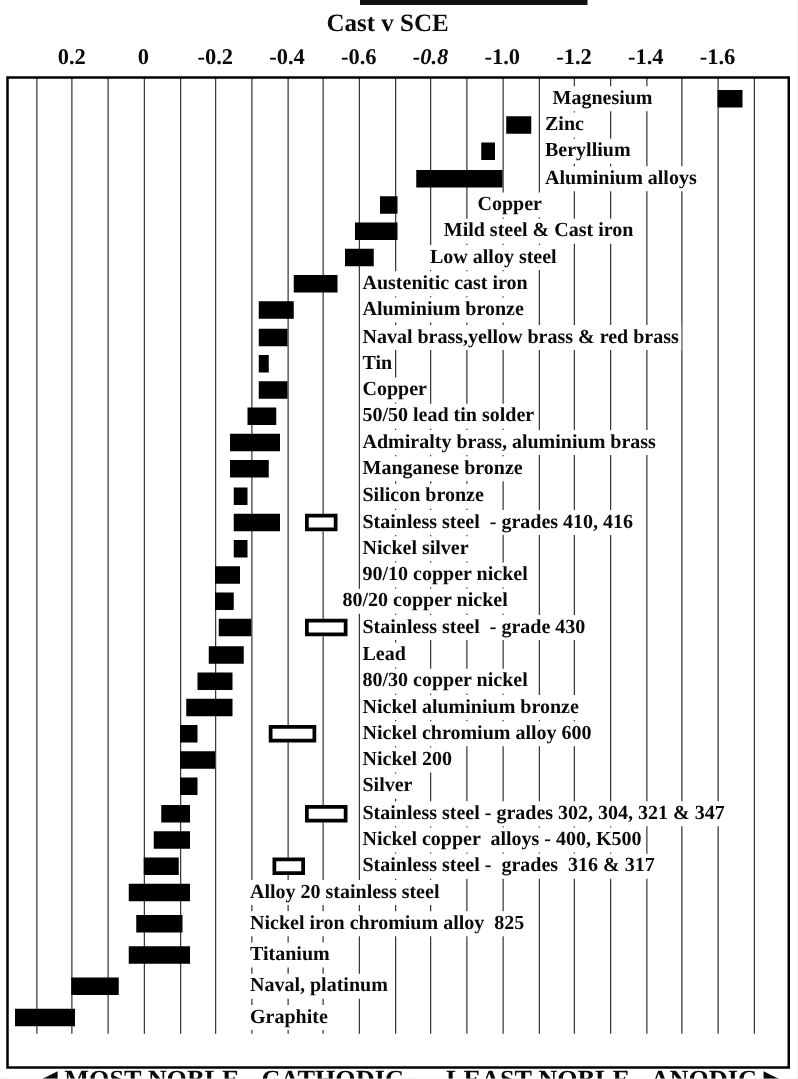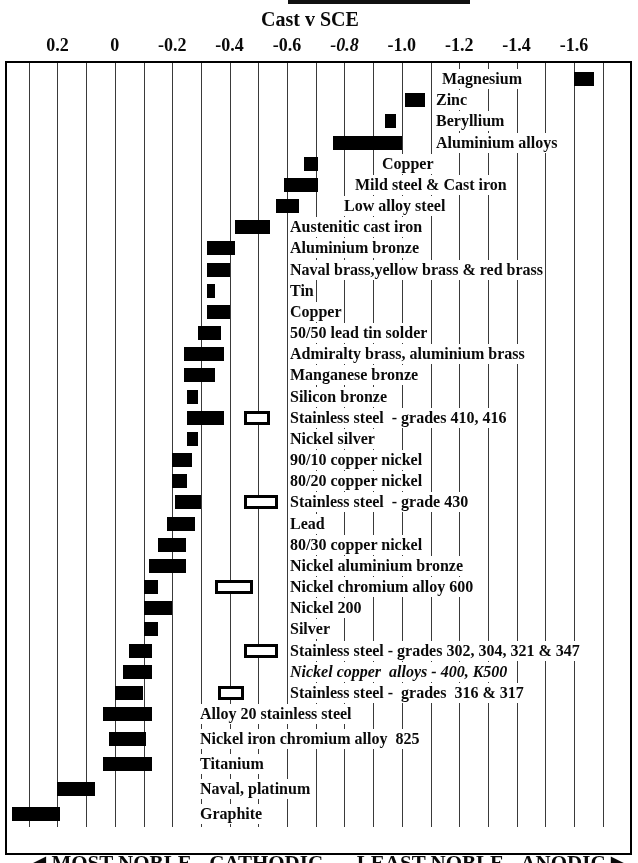--- a/index.html
+++ b/index.html
@@ -112,42 +112,42 @@
       <div class="bar-solid" style="left: 186.6px; width: 11.5px; top: 389.6px; height: 14px;"></div>
       <div class="row-label" style="left: 288px; top: 386.6px;">Silicon bronze</div>
       <div class="bar-solid" style="left: 186.6px; width: 37.3px; top: 410.7px; height: 14px;"></div>
       <div class="bar-hollow" style="left: 243.9px; width: 25.8px; top: 410.7px; height: 14px;"></div>
       <div class="row-label" style="left: 288px; top: 407.7px;">Stainless steel  - grades 410, 416</div>
       <div class="bar-solid" style="left: 186.6px; width: 11.5px; top: 431.9px; height: 14px;"></div>
       <div class="row-label" style="left: 288px; top: 428.9px;">Nickel silver</div>
       <div class="bar-solid" style="left: 172.2px; width: 20.1px; top: 453.1px; height: 14px;"></div>
       <div class="row-label" style="left: 288px; top: 450.1px;">90/10 copper nickel</div>
       <div class="bar-solid" style="left: 172.2px; width: 14.4px; top: 474.2px; height: 14px;"></div>
-      <div class="row-label" style="left: 288px; top: 471.2px;">80/20 copper nickel</div>
+      <div class="row-label" style="left: 272px; top: 471.2px;">80/20 copper nickel</div>
       <div class="bar-solid" style="left: 175.1px; width: 25.8px; top: 495.4px; height: 14px;"></div>
       <div class="bar-hollow" style="left: 243.9px; width: 34.4px; top: 495.4px; height: 14px;"></div>
       <div class="row-label" style="left: 288px; top: 492.4px;">Stainless steel  - grade 430</div>
       <div class="bar-solid" style="left: 166.5px; width: 28.7px; top: 516.6px; height: 14px;"></div>
       <div class="row-label" style="left: 288px; top: 513.6px;">Lead</div>
       <div class="bar-solid" style="left: 157.8px; width: 28.7px; top: 537.7px; height: 14px;"></div>
       <div class="row-label" style="left: 288px; top: 534.7px;">80/30 copper nickel</div>
       <div class="bar-solid" style="left: 149.2px; width: 37.3px; top: 558.9px; height: 14px;"></div>
       <div class="row-label" style="left: 288px; top: 555.9px;">Nickel aluminium bronze</div>
       <div class="bar-solid" style="left: 143.5px; width: 14.3px; top: 580.1px; height: 14px;"></div>
       <div class="bar-hollow" style="left: 215.3px; width: 37.3px; top: 580.1px; height: 14px;"></div>
       <div class="row-label" style="left: 288px; top: 577.1px;">Nickel chromium alloy 600</div>
       <div class="bar-solid" style="left: 143.5px; width: 28.7px; top: 601.3px; height: 14px;"></div>
       <div class="row-label" style="left: 288px; top: 598.3px;">Nickel 200</div>
       <div class="bar-solid" style="left: 143.5px; width: 14.3px; top: 622.4px; height: 14px;"></div>
       <div class="row-label" style="left: 288px; top: 619.4px;">Silver</div>
       <div class="bar-solid" style="left: 129.2px; width: 23px; top: 643.6px; height: 14px;"></div>
       <div class="bar-hollow" style="left: 243.9px; width: 34.4px; top: 643.6px; height: 14px;"></div>
       <div class="row-label" style="left: 288px; top: 640.6px;">Stainless steel - grades 302, 304, 321 &amp; 347</div>
       <div class="bar-solid" style="left: 123.4px; width: 28.7px; top: 664.8px; height: 14px;"></div>
-      <div class="row-label" style="left: 288px; top: 661.8px; font-style: italic;">Nickel copper  alloys - 400, K500</div>
+      <div class="row-label" style="left: 288px; top: 661.8px;">Nickel copper  alloys - 400, K500</div>
       <div class="bar-solid" style="left: 114.8px; width: 28.7px; top: 685.9px; height: 14px;"></div>
       <div class="bar-hollow" style="left: 218.1px; width: 25.8px; top: 685.9px; height: 14px;"></div>
       <div class="row-label" style="left: 288px; top: 682.9px;">Stainless steel -  grades  316 &amp; 317</div>
       <div class="bar-solid" style="left: 103.3px; width: 48.8px; top: 707.1px; height: 14px;"></div>
       <div class="row-label" style="left: 198px; top: 704.1px;">Alloy 20 stainless steel</div>
       <div class="bar-solid" style="left: 109.1px; width: 37.3px; top: 732px; height: 14px;"></div>
       <div class="row-label" style="left: 198px; top: 729px;">Nickel iron chromium alloy  825</div>
       <div class="bar-solid" style="left: 103.3px; width: 48.8px; top: 757px; height: 14px;"></div>
       <div class="row-label" style="left: 198px; top: 754px; font-family: Liberation Serif, serif;">Titanium</div>
       <div class="bar-solid" style="left: 57.4px; width: 37.3px; top: 782px; height: 14px;"></div>

